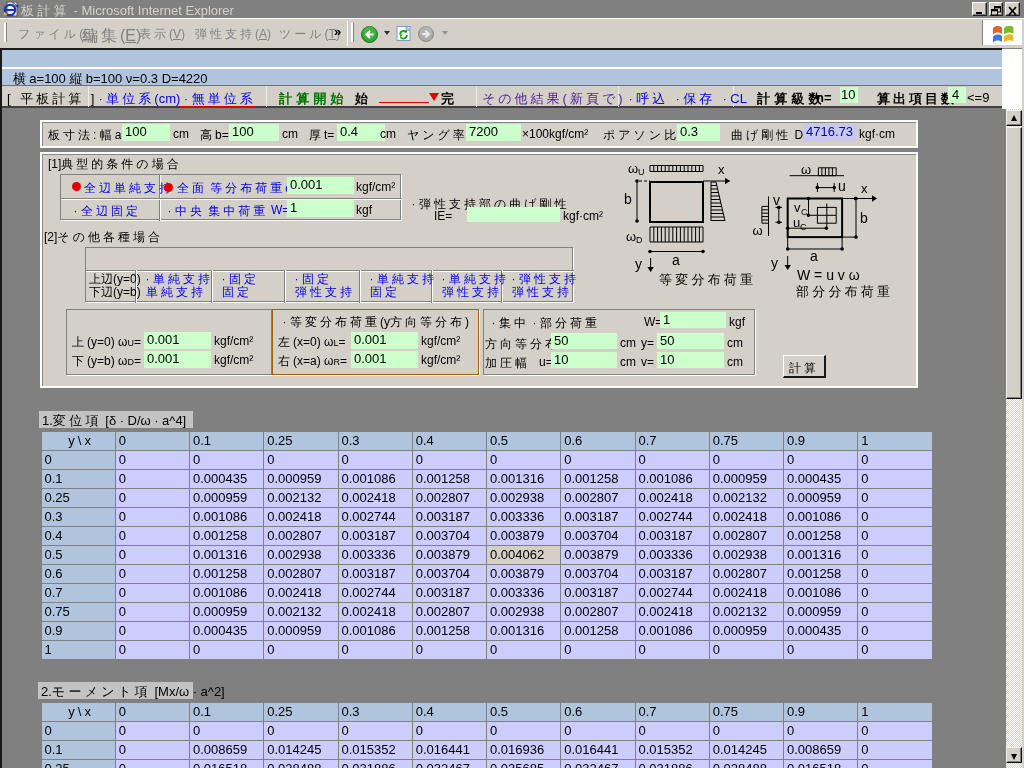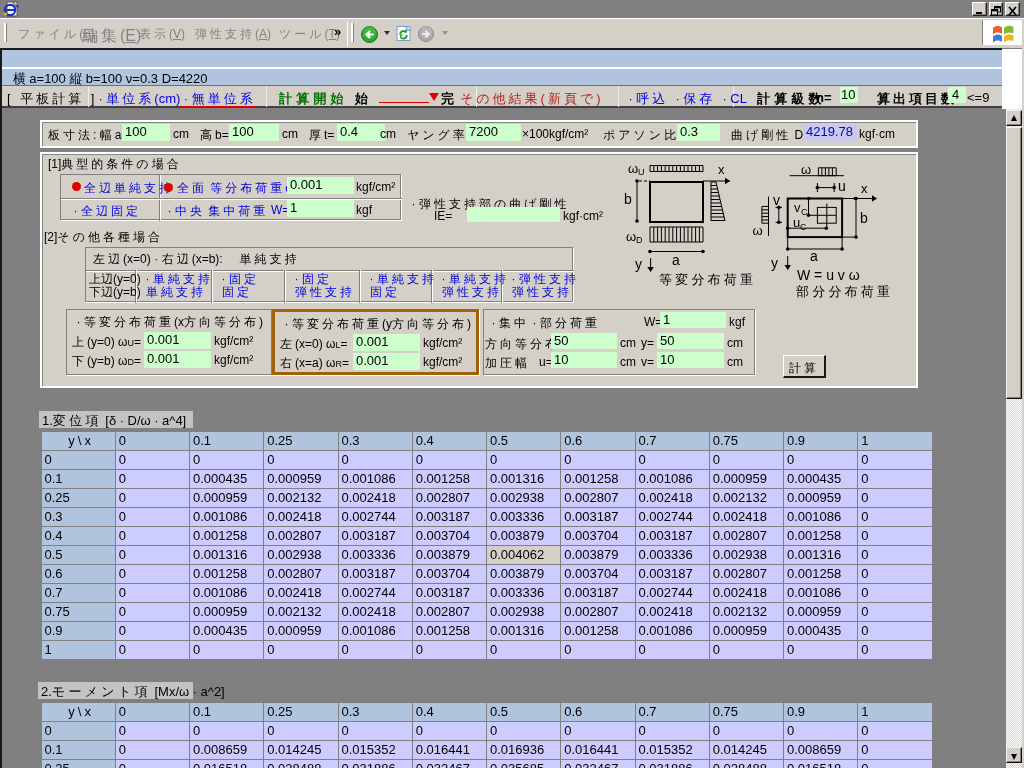--- a/index.html
+++ b/index.html
@@ -14,20 +14,21 @@
 </style></head><body>
 <div style="position:absolute;left:0;top:0;width:1024px;height:18px;background:#808080">
     <svg style="position:absolute;left:3px;top:1px" width="16" height="16" viewBox="0 0 16 16">
       <rect x="4" y="1" width="10" height="14" fill="#fffbe8" stroke="#555" stroke-width="1"></rect>
       <path d="M10 1l4 4h-4z" fill="#c8c8c8" stroke="#555" stroke-width="0.8"></path>
       <circle cx="7" cy="9" r="5.2" fill="none" stroke="#1636c8" stroke-width="2.2"></circle>
       <path d="M2 9h10" stroke="#1636c8" stroke-width="2"></path>
       <path d="M12.5 5.5c2-1.5 3-1 2 1" stroke="#1636c8" stroke-width="1.4" fill="none"></path>
       <path d="M2.2 11.5c-1.5 1.8-.5 2.6 1.8 1.6" stroke="#e8b828" stroke-width="1.6" fill="none"></path>
     </svg>
+    <div style="position:absolute;left:21px;top:2px;font-size:13px;color:#d5d2cc;white-space:nowrap"><span class="j13">板計算</span> - Microsoft Internet Explorer</div>
     <div style="position:absolute;left:972px;top:2px;width:14.5px;height:14px;background:#d4d0c8;border-top:1px solid #fff;border-left:1px solid #fff;border-right:1.5px solid #202020;border-bottom:1.5px solid #202020;box-shadow:inset -1px -1px 0 #808080">
       <div style="position:absolute;left:2.5px;top:9px;width:6px;height:2px;background:#000"></div>
     </div>
     <div style="position:absolute;left:988.5px;top:2px;width:14.5px;height:14px;background:#d4d0c8;border-top:1px solid #fff;border-left:1px solid #fff;border-right:1.5px solid #202020;border-bottom:1.5px solid #202020;box-shadow:inset -1px -1px 0 #808080"><svg width="13" height="12" viewBox="0 0 13 12">
         <rect x="4.5" y="1.5" width="6" height="5.5" fill="none" stroke="#000"></rect>
         <path d="M4.5 2.5h6" stroke="#000" stroke-width="1.6"></path>
         <rect x="1.5" y="4.5" width="6" height="5.5" fill="#d4d0c8" stroke="#000"></rect>
         <path d="M1.5 5.5h6" stroke="#000" stroke-width="1.6"></path>
       </svg></div>
     <div style="position:absolute;left:1005px;top:2px;width:14.5px;height:14px;background:#d4d0c8;border-top:1px solid #fff;border-left:1px solid #fff;border-right:1.5px solid #202020;border-bottom:1.5px solid #202020;box-shadow:inset -1px -1px 0 #808080"><svg width="13" height="12" viewBox="0 0 13 12">
@@ -86,21 +87,21 @@
     <div style="position:absolute;left:474px;top:0;width:1px;height:21px;background:#808080;border-right:1px solid #f0ede8"></div>
     <div style="position:absolute;left:616px;top:0;width:1px;height:21px;background:#808080;border-right:1px solid #f0ede8"></div>
     <div style="position:absolute;left:731px;top:0;width:1px;height:21px;background:#808080;border-right:1px solid #f0ede8"></div>
     <div class="tb" style="left:5px"><span class="j">[ 平板計算 ]</span></div>
     <div class="tb" style="left:93px;color:#0000e0"><span class="dot">·</span><span class="j">単位系</span>(cm)<span style="border-bottom:2px solid #e00000"><span class="dot">·</span><span class="j">無単位系</span></span></div>
     <div class="tb" style="left:277px;color:#007000;font-weight:bold"><span style="letter-spacing:4.2px">計算開始</span></div>
     <div class="tb" style="left:353px;font-weight:bold"><span class="j">始</span></div>
     <div style="position:absolute;left:377px;top:16px;width:50px;height:1.5px;background:#e00000"></div>
     <div style="position:absolute;left:427px;top:7px;width:0;height:0;border:5px solid transparent;border-top:8px solid #e00000"></div>
     <div class="tb" style="left:439px;font-weight:bold"><span class="j">完</span></div>
-    <div class="tb" style="left:458px;color:#b91c1c"><span class="j">その他結果(新頁で)</span></div>
+    <div class="tb" style="left:480px;color:#4c1d95"><span class="j">その他結果(新頁で)</span></div>
     <div class="tb" style="left:623px;color:#0000e0"><span class="dot">·</span><span class="j">呼込</span> <span class="dot">·</span><span class="j">保存</span> <span class="dot">·</span>CL</div>
     <div class="tb" style="left:755px;font-weight:bold"><span style="letter-spacing:4.2px">計算級数</span></div>
     <div class="tb" style="left:814px;font-weight:bold">n=</div>
     <div style="position:absolute;left:838px;top:1px;width:18px;height:16px;background:#ccffcc;font-size:13px;padding-left:1px">10</div>
     <div class="tb" style="left:875px;font-weight:bold"><span class="j">算出項目数</span></div>
     <div style="position:absolute;left:946px;top:1px;width:18px;height:16px;background:#ccffcc;font-size:13px;padding-left:4px">4</div>
     <div class="tb" style="left:965px">&lt;=9</div>
   </div>
 <div style="position:absolute;left:40px;top:119.5px;width:878px;height:28px;background:#d4d0c8;border:2px solid #fff;box-shadow:inset 1px 1px 0 #868686">
     <div class="t12" style="left:6px;top:5px"><span class="j">板寸法</span>: <span class="j">幅</span>a=</div>
@@ -111,21 +112,21 @@
     <div class="t12" style="left:240px;top:5px">cm</div>
     <div class="t12" style="left:267px;top:5px"><span class="j">厚</span>t=</div>
     <div style="position:absolute;left:295px;top:2px;width:48px;height:17px;background:#ccffcc;font-size:13px;padding-left:3px;white-space:nowrap">0.4</div>
     <div class="t12" style="left:338px;top:5px">cm</div>
     <div class="t12" style="left:365px;top:5px"><span class="j">ヤング率</span>E=</div>
     <div style="position:absolute;left:424px;top:2px;width:55px;height:17px;background:#ccffcc;font-size:13px;padding-left:3px;white-space:nowrap">7200</div>
     <div class="t12" style="left:480px;top:5px">×100kgf/cm²</div>
     <div class="t12" style="left:561px;top:5px"><span class="j">ポアソン比</span>ν=</div>
     <div style="position:absolute;left:635px;top:2px;width:43px;height:17px;background:#ccffcc;font-size:13px;padding-left:3px;white-space:nowrap">0.3</div>
     <div class="t12" style="left:689px;top:5px"><span class="j">曲げ剛性</span> D=</div>
-    <div style="position:absolute;left:761px;top:2px;width:54px;height:17px;background:#c8c8f0;font-size:13px;color:#0808a8;padding-left:3px">4219.78</div>
+    <div style="position:absolute;left:761px;top:2px;width:54px;height:17px;background:#c8c8f0;font-size:13px;color:#0808a8;padding-left:3px">4716.73</div>
     <div class="t12" style="left:817px;top:5px">kgf·cm</div>
   </div>
 <div style="position:absolute;left:40px;top:152px;width:878px;height:236px;background:#d4d0c8;border:2px solid #fff;box-shadow:inset 1px 1px 0 #868686">
     <div class="t12" style="left:6px;top:2px;color:#000;font-size:12px">[1]<span class="j">典型的条件の場合</span></div>
     <div style="position:absolute;left:18px;top:20px;width:341px;height:46px;border:1px solid #808080;box-shadow:1px 1px 0 #fff">
       <div style="position:absolute;left:98px;top:0;width:1px;height:46px;background:#808080;box-shadow:1px 0 0 #fff"></div>
       <div style="position:absolute;left:0;top:23px;width:341px;height:1px;background:#808080;box-shadow:0 1px 0 #fff"></div>
       <div style="position:absolute;left:11px;top:7px;width:9px;height:9px;border-radius:50%;background:#e00000"></div>
       <div class="t12" style="left:23px;top:5px;color:#0000e0"><span class="j">全辺単純支持</span></div>
       <div class="t12" style="left:9px;top:28px;color:#0000e0"><span class="dot">·</span><span class="j">全辺固定</span></div>
@@ -137,46 +138,44 @@
       <div class="t12" style="left:210px;top:28px;color:#0000e0">W=</div>
       <div style="position:absolute;left:226px;top:25px;width:67px;height:17px;background:#ccffcc;font-size:13px;padding-left:3px;white-space:nowrap">1</div>
       <div class="t12" style="left:295px;top:28px">kgf</div>
     </div>
     <div class="t12" style="left:366px;top:42px;color:#000;font-size:12px"><span class="dot">·</span><span class="j">弾性支持部の曲げ剛性</span></div>
     <div class="t12" style="left:392px;top:55px;color:#000;font-size:12px">IE=</div>
     <div style="position:absolute;left:425px;top:53px;width:93px;height:15px;background:#ccffcc;font-size:13px;padding-left:3px;white-space:nowrap"></div>
     <div class="t12" style="left:521px;top:55px;color:#000;font-size:12px">kgf·cm²</div>
     <div class="t12" style="left:2px;top:75px;color:#000;font-size:12px">[2]<span class="j">その他各種場合</span></div>
     <div style="position:absolute;left:43px;top:93px;width:488px;height:55px;border:1px solid #808080;box-shadow:1px 1px 0 #fff">
-      <div class="t12" style="left:7px;top:3px"><span class="j">左辺</span>(x=0)<span class="dot">·</span><span class="j">右辺</span>(x=b):&nbsp;&nbsp;&nbsp;&nbsp;&nbsp;<span class="j">単純支持</span></div>
       <div style="position:absolute;left:0;top:22px;width:488px;height:1px;background:#808080;box-shadow:0 1px 0 #fff"></div>
       <div style="position:absolute;left:49px;top:22px;width:1px;height:33px;background:#808080;box-shadow:1px 0 0 #fff"></div>
       <div style="position:absolute;left:125px;top:22px;width:1px;height:33px;background:#808080;box-shadow:1px 0 0 #fff"></div>
       <div style="position:absolute;left:198px;top:22px;width:1px;height:33px;background:#808080;box-shadow:1px 0 0 #fff"></div>
       <div style="position:absolute;left:273px;top:22px;width:1px;height:33px;background:#808080;box-shadow:1px 0 0 #fff"></div>
       <div style="position:absolute;left:345px;top:22px;width:1px;height:33px;background:#808080;box-shadow:1px 0 0 #fff"></div>
       <div style="position:absolute;left:415px;top:22px;width:1px;height:33px;background:#808080;box-shadow:1px 0 0 #fff"></div>
       <div class="t12" style="left:3px;top:25px;line-height:13px"><span>上辺</span>(y=0)<br><span>下辺</span>(y=b)</div>
       <div class="t12" style="left:56px;top:25px;line-height:13px;color:#0000e0"><span class="dot">·</span><span class="j">単純支持</span><br><span style="visibility:hidden">·</span><span class="j">単純支持</span></div>
       <div class="t12" style="left:132px;top:25px;line-height:13px;color:#0000e0"><span class="dot">·</span><span class="j">固定</span><br><span style="visibility:hidden">·</span><span class="j">固定</span></div>
       <div class="t12" style="left:205px;top:25px;line-height:13px;color:#0000e0"><span class="dot">·</span><span class="j">固定</span><br><span style="visibility:hidden">·</span><span class="j">弾性支持</span></div>
       <div class="t12" style="left:280px;top:25px;line-height:13px;color:#0000e0"><span class="dot">·</span><span class="j">単純支持</span><br><span style="visibility:hidden">·</span><span class="j">固定</span></div>
       <div class="t12" style="left:352px;top:25px;line-height:13px;color:#0000e0"><span class="dot">·</span><span class="j">単純支持</span><br><span style="visibility:hidden">·</span><span class="j">弾性支持</span></div>
       <div class="t12" style="left:422px;top:25px;line-height:13px;color:#0000e0"><span class="dot">·</span><span class="j">弾性支持</span><br><span style="visibility:hidden">·</span><span class="j">弾性支持</span></div>
     </div>
     <div style="position:absolute;left:24px;top:155px;width:206px;height:66px;border:1px solid #808080;box-shadow:1px 1px 0 #fff">
-      <div class="t12" style="left:6px;top:4px"><span class="dot">·</span><span class="j">等変分布荷重</span>(x<span class="j">方向等分布</span>)</div>
       <div class="t12" style="left:5px;top:24px"><span class="j">上</span>(y=0) ω<small>U</small>=</div>
       <div style="position:absolute;left:77px;top:22px;width:67px;height:17px;background:#ccffcc;font-size:13px;padding-left:3px;white-space:nowrap">0.001</div>
       <div class="t12" style="left:147px;top:24px">kgf/cm²</div>
       <div class="t12" style="left:5px;top:43px"><span class="j">下</span>(y=b) ω<small>D</small>=</div>
       <div style="position:absolute;left:77px;top:41px;width:67px;height:17px;background:#ccffcc;font-size:13px;padding-left:3px;white-space:nowrap">0.001</div>
       <div class="t12" style="left:147px;top:43px">kgf/cm²</div>
     </div>
-    <div style="position:absolute;left:230px;top:155px;width:207px;height:66px;border:3px solid #a16207;box-shadow:1px 1px 0 #fff">
+    <div style="position:absolute;left:230px;top:155px;width:207px;height:66px;border:1px solid #a16207;box-shadow:1px 1px 0 #fff">
       <div class="t12" style="left:6px;top:4px"><span class="dot">·</span><span class="j">等変分布荷重</span>(y<span class="j">方向等分布</span>)</div>
       <div class="t12" style="left:5px;top:24px"><span class="j">左</span>(x=0) ω<small>L</small>=</div>
       <div style="position:absolute;left:78px;top:22px;width:67px;height:17px;background:#ccffcc;font-size:13px;padding-left:3px;white-space:nowrap">0.001</div>
       <div class="t12" style="left:148px;top:24px">kgf/cm²</div>
       <div class="t12" style="left:5px;top:43px"><span class="j">右</span>(x=a) ω<small>R</small>=</div>
       <div style="position:absolute;left:78px;top:41px;width:67px;height:17px;background:#ccffcc;font-size:13px;padding-left:3px;white-space:nowrap">0.001</div>
       <div class="t12" style="left:148px;top:43px">kgf/cm²</div>
     </div>
     <div style="position:absolute;left:441px;top:155px;width:272px;height:66px;border:1px solid #808080;box-shadow:1px 1px 0 #fff">
       <div class="t12" style="left:4px;top:5px"><span class="dot">·</span><span class="j">集中</span><span class="dot">·</span><span class="j">部分荷重</span></div>

